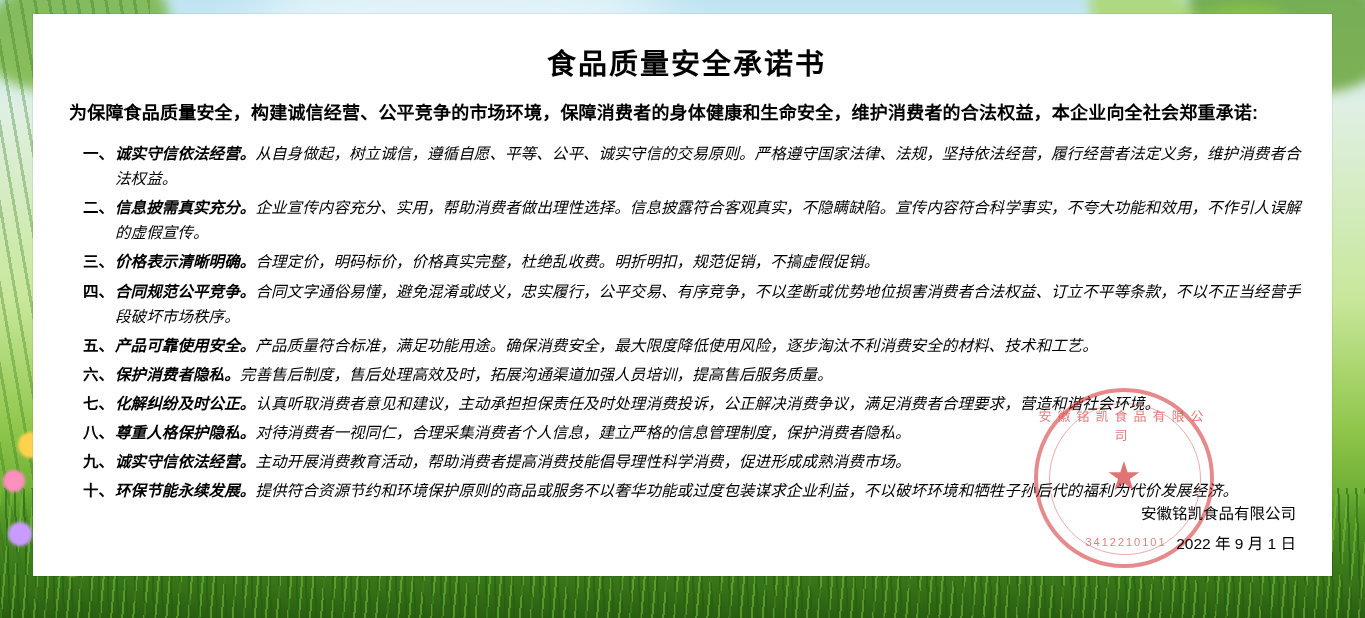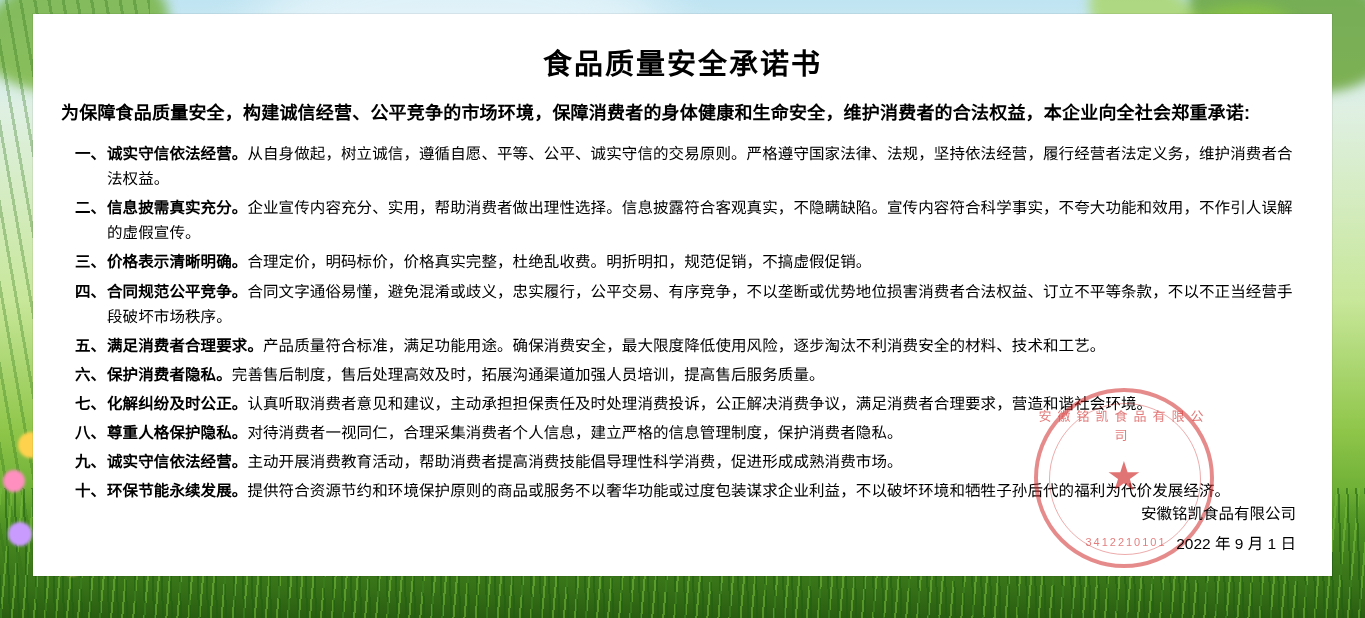--- a/index.html
+++ b/index.html
@@ -85,21 +85,21 @@
     left: 33px;
     top: 14px;
     width: 1299px;
     height: 562px;
     background: #ffffff;
     box-shadow: 0 0 0 1px rgba(0,0,0,.06);
   }
 
   .doc-inner {
     position: relative;
-    padding: 16px 28px 0 28px;
+    padding: 16px 28px 0 36px;
     height: 100%;
     box-sizing: border-box;
   }
 
   .doc-title {
     text-align: center;
     font-size: 29px;
     font-weight: bold;
     letter-spacing: 2px;
     color: #000;
@@ -133,20 +133,21 @@
   .clause-num {
     flex: 0 0 auto;
     font-weight: bold;
     width: 46px;
     text-align: left;
     padding-left: 14px;
     box-sizing: border-box;
   }
   .clause-body {
     flex: 1 1 auto;
+    font-style: italic;
   }
   .clause-head {
     font-weight: bold;
   }
 
   
   .sign-block {
     position: absolute;
     right: 36px;
     bottom: 18px;
@@ -250,21 +251,21 @@
           <span class="clause-body"><span class="clause-head">价格表示清晰明确。</span><span>合理定价，明码标价，价格真实完整，杜绝乱收费。明折明扣，规范促销，不搞虚假促销。</span></span>
         </li>
 
         <li class="clause">
           <span class="clause-num">四、</span>
           <span class="clause-body"><span class="clause-head">合同规范公平竞争。</span><span>合同文字通俗易懂，避免混淆或歧义，忠实履行，公平交易、有序竞争，不以垄断或优势地位损害消费者合法权益、订立不平等条款，不以不正当经营手段破坏市场秩序。</span></span>
         </li>
 
         <li class="clause">
           <span class="clause-num">五、</span>
-          <span class="clause-body"><span class="clause-head">满足消费者合理要求。</span><span>产品质量符合标准，满足功能用途。确保消费安全，最大限度降低使用风险，逐步淘汰不利消费安全的材料、技术和工艺。</span></span>
+          <span class="clause-body"><span class="clause-head">产品可靠使用安全。</span><span>产品质量符合标准，满足功能用途。确保消费安全，最大限度降低使用风险，逐步淘汰不利消费安全的材料、技术和工艺。</span></span>
         </li>
 
         <li class="clause">
           <span class="clause-num">六、</span>
           <span class="clause-body"><span class="clause-head">保护消费者隐私。</span><span>完善售后制度，售后处理高效及时，拓展沟通渠道加强人员培训，提高售后服务质量。</span></span>
         </li>
 
         <li class="clause">
           <span class="clause-num">七、</span>
           <span class="clause-body"><span class="clause-head">化解纠纷及时公正。</span><span>认真听取消费者意见和建议，主动承担担保责任及时处理消费投诉，公正解决消费争议，满足消费者合理要求，营造和谐社会环境。</span></span>

